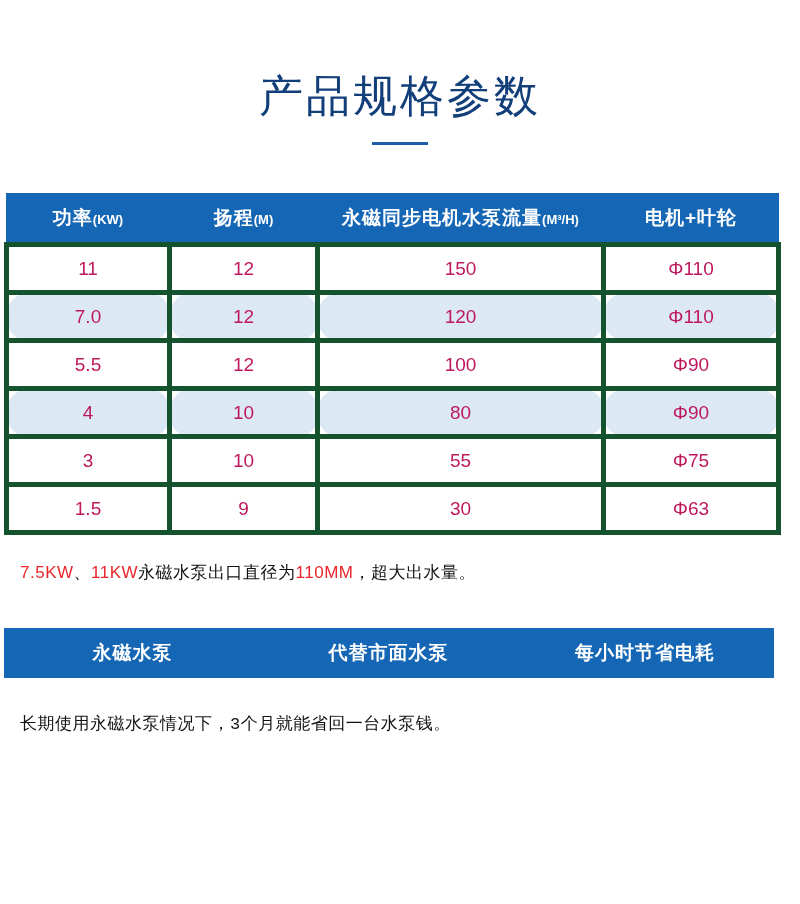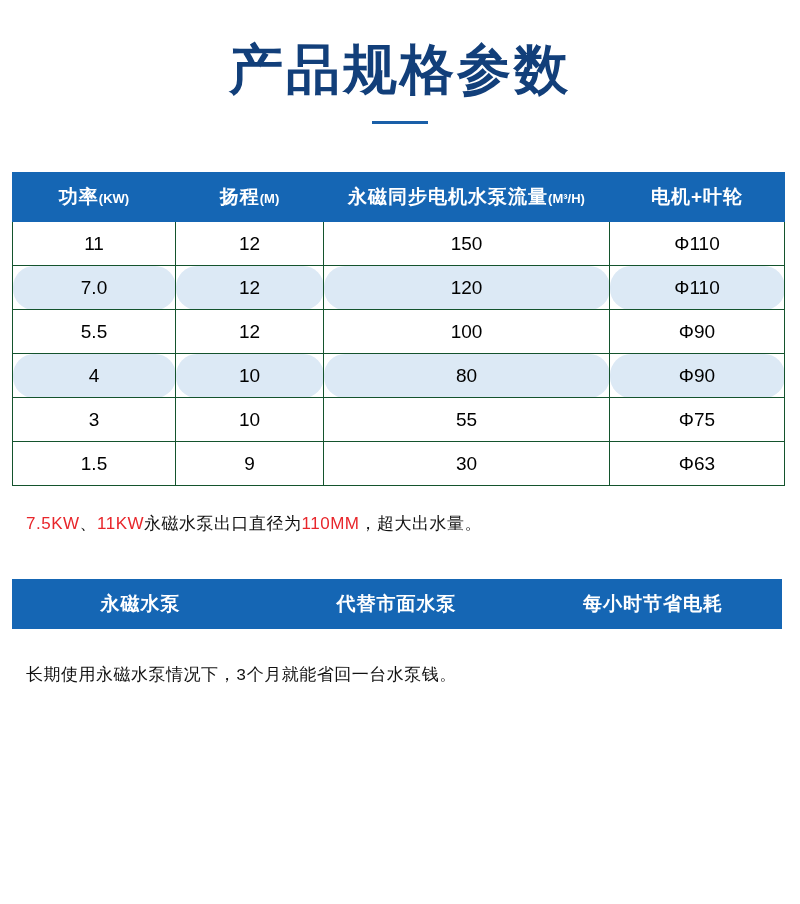--- a/index.html
+++ b/index.html
@@ -17,37 +17,37 @@
   .page {
     width: 800px;
     height: 904px;
     position: relative;
     box-sizing: border-box;
   }
 
   
   .title {
     text-align: center;
-    font-size: 54px;
-    font-weight: bold;
+    font-size: 44px;
+    font-weight: normal;
     color: #123f7a;
     letter-spacing: 3px;
-    padding-top: 40px;
+    padding-top: 72px;
     line-height: 1.1;
   }
   .title-rule {
     width: 56px;
     height: 3px;
     background: #1a5fa8;
     margin: 22px auto 0 auto;
   }
 
   
   .table-wrap {
-    padding: 0 12px;
+    padding: 0 4px;
     box-sizing: border-box;
     margin-top: 44px;
   }
   table {
     border-collapse: collapse;
     width: 760px;
     table-layout: fixed;
   }
   table.spec-table {
     margin-top: 48px;
@@ -65,34 +65,34 @@
     text-align: center;
     letter-spacing: 1px;
   }
   th .unit {
     font-size: 13px;
     font-weight: bold;
     letter-spacing: 0;
   }
   td {
     height: 41px;
-    border: 1px solid #14532d;
+    border: 5px solid #14532d;
     text-align: center;
     font-size: 19px;
-    color: #000000;
+    color: #be185d;
     background: #ffffff;
   }
   tr.alt td {
     background: #dce9f5;
     border-radius: 21px;
   }
 
   
   .note {
-    padding: 0 26px;
+    padding: 0 20px;
     box-sizing: border-box;
     font-size: 17px;
     color: #111111;
     letter-spacing: 0.5px;
   }
   .note-1 {
     margin-top: 26px;
   }
   .note-2 {
     margin-top: 34px;

